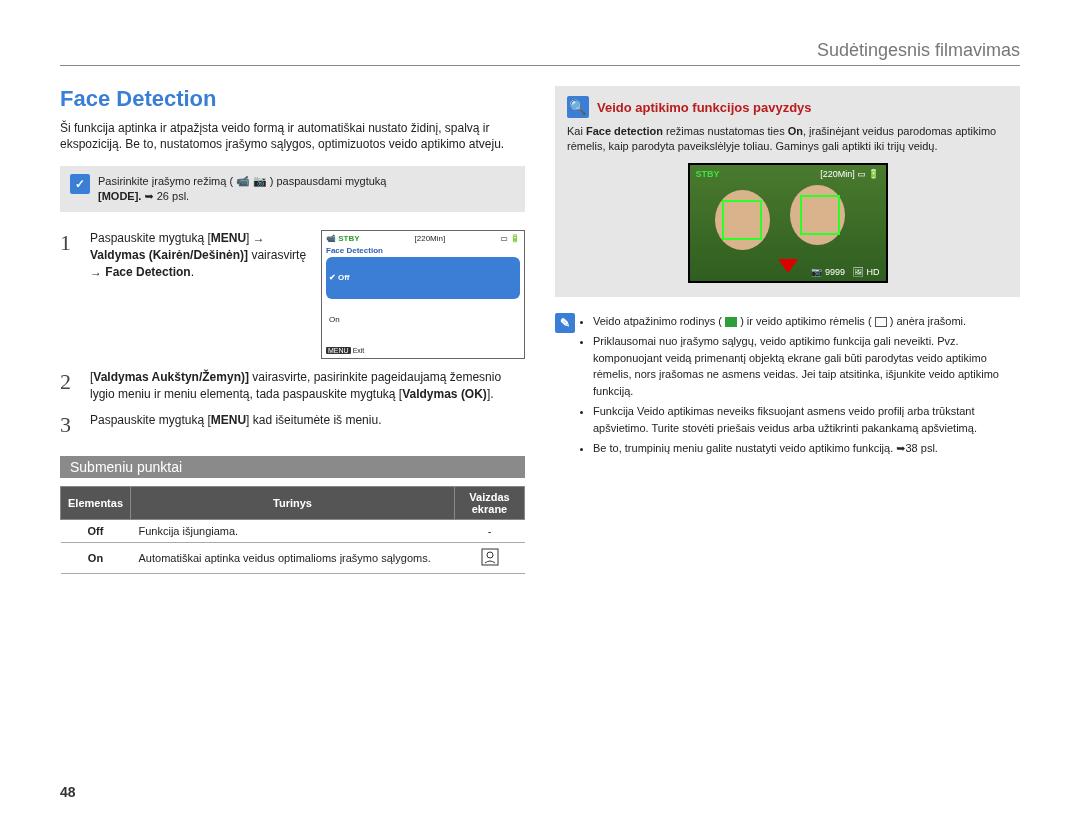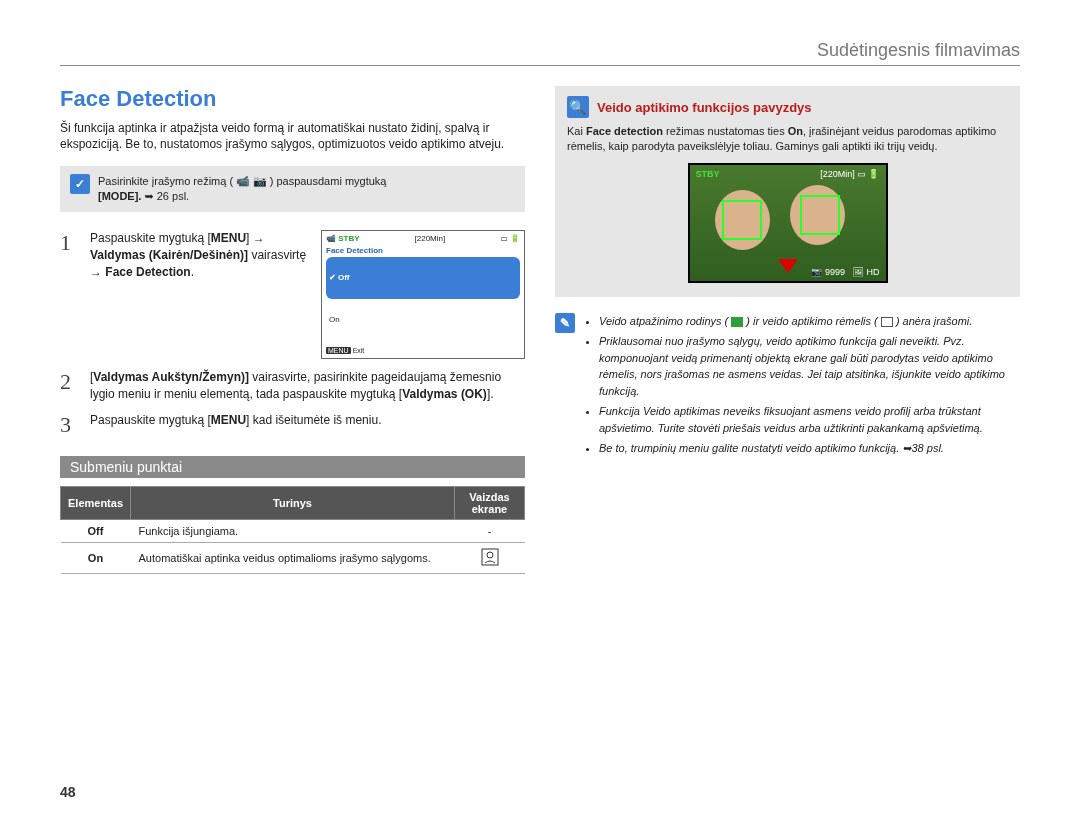--- a/index.html
+++ b/index.html
@@ -132,21 +132,21 @@
     border-left:10px solid transparent;border-right:10px solid transparent;border-top:14px solid #d00;}
   .head{position:absolute;border-radius:50%;background:#d9b38c;}
   .head1{top:25px;left:25px;width:55px;height:60px;}
   .head2{top:20px;left:100px;width:55px;height:60px;}
   .info-box { display:flex;gap:10px;align-items:flex-start;margin-top:16px;}
   .info-icon {
     width:20px;height:20px;background:#3a7fd5;color:#fff;border-radius:2px;
     text-align:center;line-height:20px;font-weight:bold;flex-shrink:0;
   }
   .info-list { font-size:11px; line-height:1.5;}
-  .info-list li { margin-left:14px; margin-bottom:4px;font-style:italic;}
+  .info-list li { margin-left:8px; margin-bottom:4px;}
   .page-num {
     position:absolute;left:60px;bottom:25px;
     font-size:14px;font-weight:bold;color:#333;
   }
   .inline-icon{display:inline-block;width:12px;height:10px;border:1px solid #555;vertical-align:middle;}
   .inline-icon.fill{background:#2e9e3a;border-color:#2e9e3a;}
 </style>
 </head>
 <body>
 

